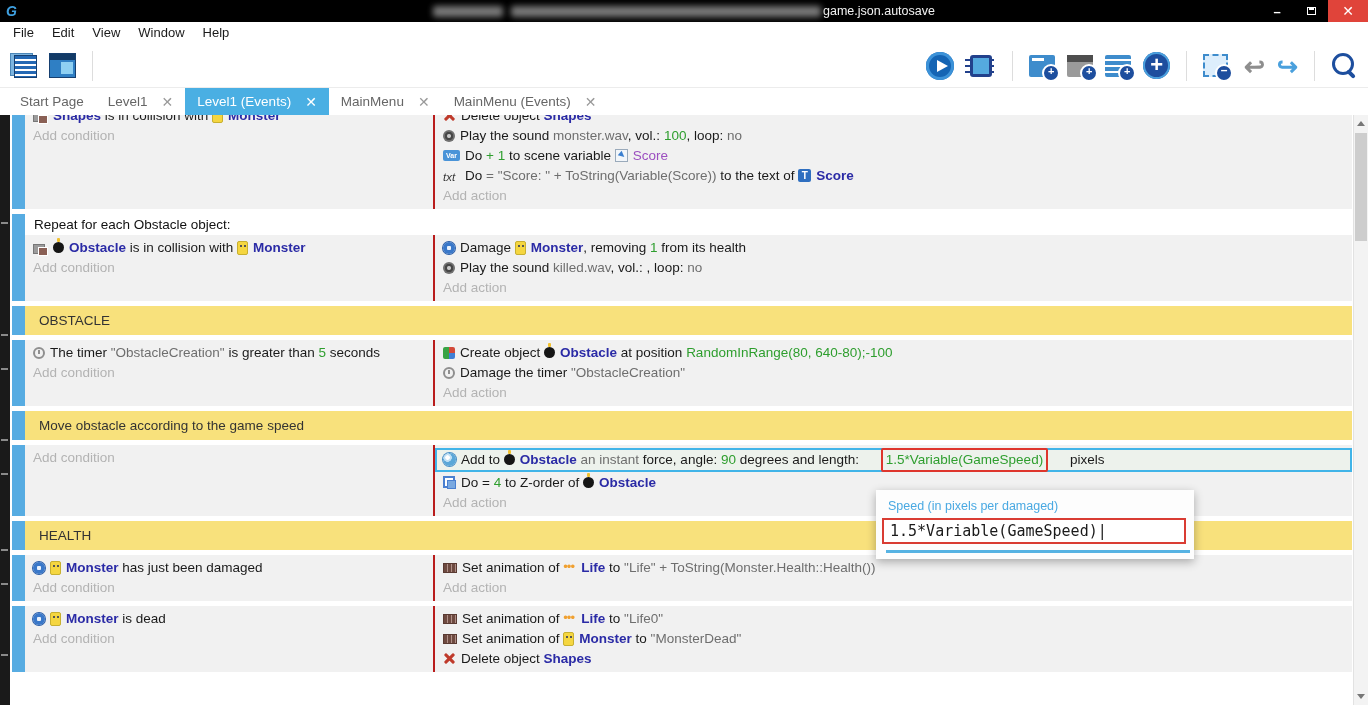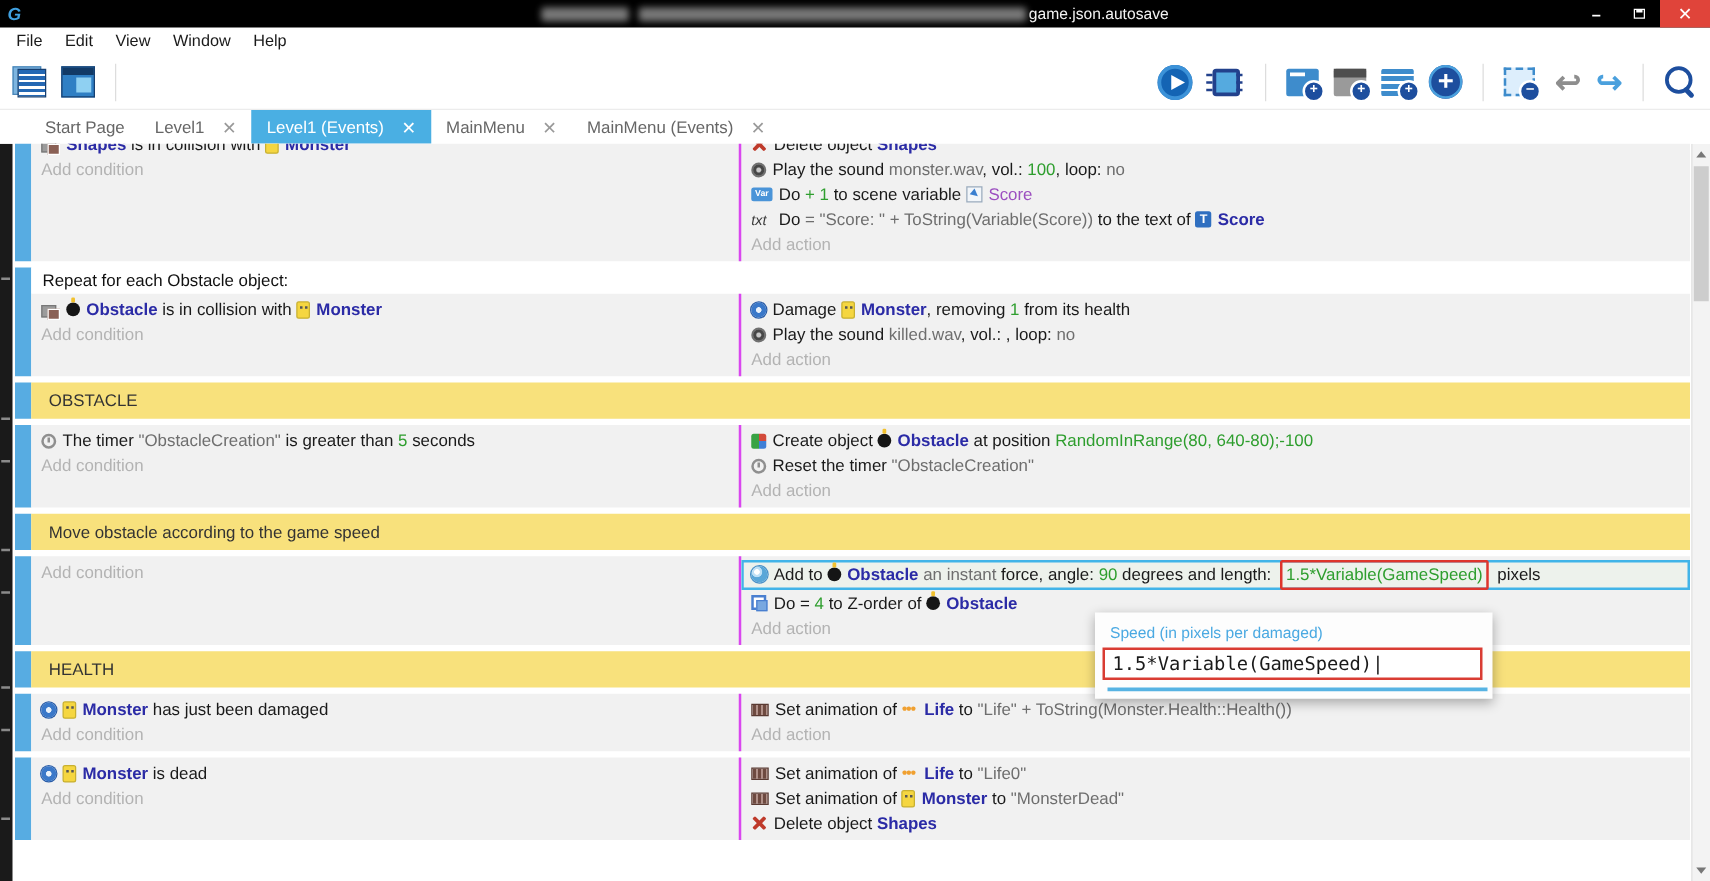--- a/index.html
+++ b/index.html
@@ -54,48 +54,48 @@
   .tb-remevt{width:25px;height:23px;border:2px dashed #3e8ccc;background:#ddeefc;margin-right:4px}
   .tb-remevt::after{content:"–";position:absolute;right:-7px;bottom:-7px;width:14px;height:14px;border-radius:50%;
      background:#1d4e9e;border:2px solid #fff;color:#fff;font-size:12px;line-height:9px;text-align:center;font-weight:bold}
   .tb-undo,.tb-redo{font-size:25px;line-height:26px;font-weight:bold}
   .tb-undo{color:#8e8e8e}.tb-redo{color:#4aa0dd}
   .tb-search{width:27px;height:27px}
   .tb-search::before{content:"";position:absolute;left:1px;top:1px;width:16px;height:16px;border:3px solid #1d4e9e;border-radius:50%}
   .tb-search::after{content:"";position:absolute;right:2px;bottom:3px;width:10px;height:4px;background:#1d4e9e;transform:rotate(45deg);border-radius:2px}
 
   
-  .tabbar{height:27px;background:#fff;display:flex;align-items:stretch;padding-left:24px}
+  .tabbar{height:27px;background:#fff;display:flex;align-items:stretch;padding-left:8px}
   .tab{display:flex;align-items:center;padding:0 12px;font-size:13.5px;color:#666;cursor:pointer;white-space:nowrap}
   .tab .x{margin-left:14px;color:#999;font-size:14px}
   .tab.active{background:#4aafe3;color:#fff}
   .tab.active .x{color:#fff}
 
   
   .sheet{position:relative;height:590px;background:#fff;overflow:hidden}
   .rail{position:absolute;left:0;top:0;bottom:0;width:10px;background:#1a1a1a;z-index:2}
   .tick{position:absolute;left:1px;width:7px;height:2px;background:#8a8a8a}
   .blocks{position:absolute;left:10px;right:16px;top:0}
   .block{display:flex;margin:0 0 5px 2px}
   .bar{width:13px;background:#57ace2;flex:none;cursor:pointer}
   .evt{flex:1;min-width:0}
   .evt-header{background:#fff;font-size:13.5px;color:#111;padding:2px 0 2px 9px;line-height:17px}
   .evt-body{display:flex;background:#f1f1f1}
-  .conds{width:568px;flex:none;border-right:2px solid #d946ef;padding:3px 0}
+  .conds{width:410px;flex:none;border-right:2px solid #b91c1c;padding:3px 0}
   .acts{flex:1;min-width:0;padding:3px 0;overflow:hidden}
   .line{font-size:13.5px;line-height:20px;height:20px;white-space:nowrap;padding-left:8px;color:#1a1a1a;cursor:pointer}
   .line.sel{height:24px;line-height:22px;background:#edf2ec;box-shadow:inset 0 0 0 2px #41b4e8;padding-top:1px;margin-bottom:1px}
   .add{color:#b3b3b3}
   .c-p{color:#1a1a1a}
   .c-o{color:#2b2ba6;font-weight:bold}
   .c-n{color:#2e9e2e}
   .c-s{color:#6e6e6e}
   .c-v{color:#9c4fc0}
   .comment{flex:1;background:#f8e17c;font-size:13.5px;color:#333;padding:6px 0 6px 14px;line-height:17px;cursor:pointer}
-  .annot{display:inline-block;border:2px solid #de352c;border-radius:2px;padding:0 3px;margin:-3px 3px;line-height:20px}
+  .annot{display:inline-block;border:2px solid #de352c;border-radius:2px;padding:0 3px;margin:-3px 18px;line-height:20px}
 
   
   .ic{display:inline-block;position:relative;vertical-align:-2px;margin-right:5px}
   .ic-collision{width:12px;height:10px;background:#9b9b9b;border:1px solid #777;margin-right:8px}
   .ic-collision::after{content:"";position:absolute;right:-4px;bottom:-3px;width:8px;height:7px;background:#8a6055;border:1px solid #fff}
   .ic-bomb{width:11px;height:11px;background:#151515;border-radius:50%;vertical-align:-1px;margin-top:2px}
   .ic-bomb::after{content:"";position:absolute;top:-4px;left:4px;width:3px;height:4px;background:#f2c12e;border-radius:1px}
   .ic-monster{width:11px;height:14px;background:#f5d640;border:1px solid #c8b030;border-radius:2px;vertical-align:-3px}
   .ic-monster::after{content:"";position:absolute;top:3px;left:2px;width:2px;height:2px;background:#555;box-shadow:4px 0 0 #555}
   .ic-delete{width:13px;height:13px;vertical-align:-2px}
@@ -264,21 +264,21 @@
       <div class="block">
         <div class="bar"></div>
         <div class="evt">
           <div class="evt-body">
             <div class="conds">
               <div class="line"><span class="ic ic-timer"></span><span class="seg c-p">The timer </span><span class="seg c-s">"ObstacleCreation"</span><span class="seg c-p"> is greater than </span><span class="seg c-n">5</span><span class="seg c-p"> seconds</span></div>
               <div class="line add">Add condition</div>
             </div>
             <div class="acts">
               <div class="line"><span class="ic ic-create"></span><span class="seg c-p">Create object </span><span class="ic ic-bomb"></span><span class="seg c-o">Obstacle</span><span class="seg c-p"> at position </span><span class="seg c-n">RandomInRange(80, 640-80);-100</span></div>
-              <div class="line"><span class="ic ic-timer"></span><span class="seg c-p">Reset the timer </span><span class="seg c-s">"ObstacleCreation"</span></div>
+              <div class="line"><span class="ic ic-timer"></span><span class="seg c-p">Damage the timer </span><span class="seg c-s">"ObstacleCreation"</span></div>
               <div class="line add">Add action</div>
             </div>
           </div>
         </div>
       </div>
       <div class="block">
         <div class="bar"></div>
         <div class="comment">Move obstacle according to the game speed</div>
       </div>
       <div class="block">

